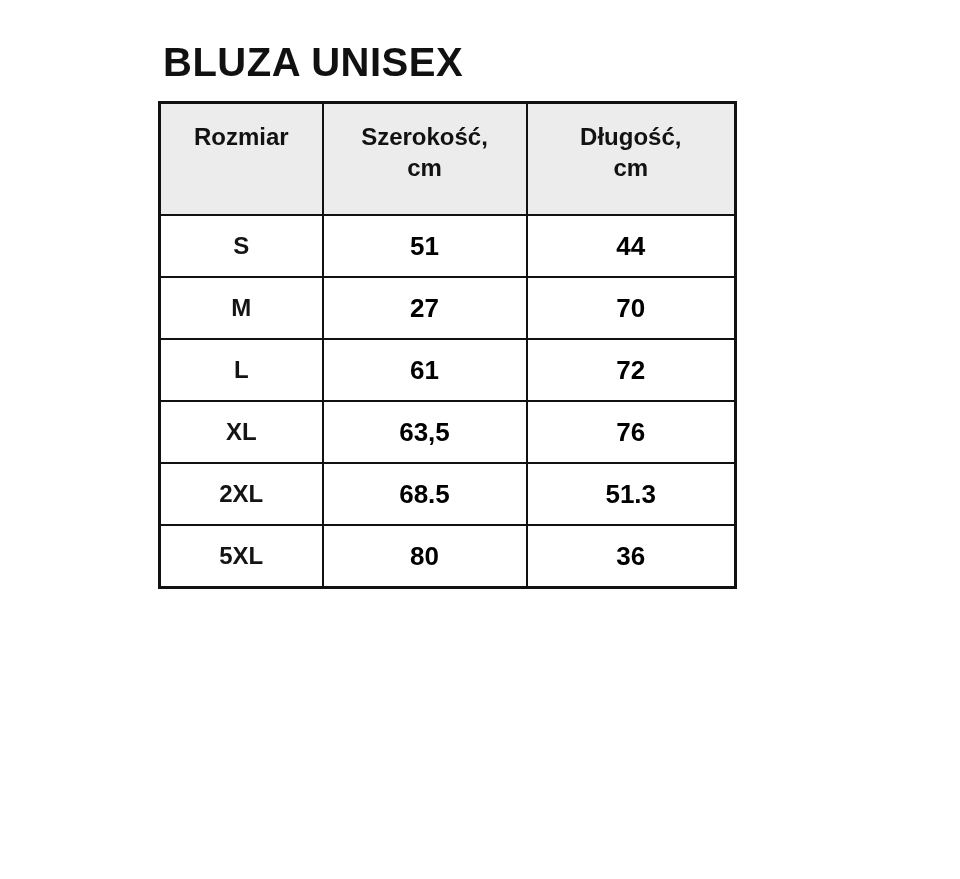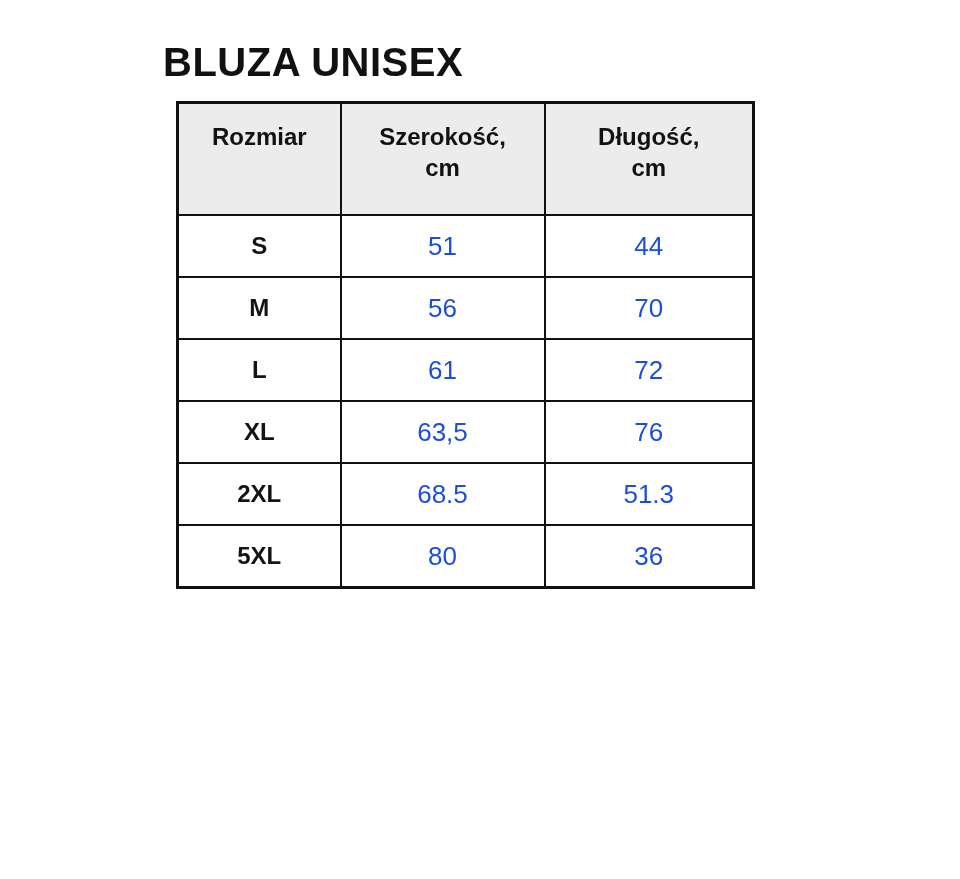--- a/index.html
+++ b/index.html
@@ -15,21 +15,21 @@
     position:absolute;
     left:163px;top:40px;
     font-size:40px;
     font-weight:bold;
     letter-spacing:0.5px;
     color:#111111;
     white-space:nowrap;
   }
   table.size-chart{
     position:absolute;
-    left:176px;top:101px;
+    left:158px;top:101px;
     border-collapse:collapse;
     table-layout:fixed;
     border:3px solid #111111;
   }
   table.size-chart th, table.size-chart td{
     border:2px solid #111111;
     text-align:center;
     padding:0;
   }
   table.size-chart th{
@@ -46,22 +46,22 @@
   col.c-width{width:204px;}
   col.c-length{width:209px;}
   td.cell-size{
     height:60px;
     font-size:24px;
     font-weight:bold;
     color:#141414;
   }
   td.cell-val{
     font-size:26px;
-    font-weight:normal;
-    color:#1d4ed8;
+    font-weight:bold;
+    color:#000000;
   }
   .care-row{
     position:absolute;
     left:177px;top:709px;
     display:flex;
     gap:14px;
   }
   .care-box{
     width:76px;height:81px;
     background:#ffffff;
@@ -113,21 +113,21 @@
       </tr>
     </thead>
     <tbody>
       <tr>
         <td class="cell-size">S</td>
         <td class="cell-val">51</td>
         <td class="cell-val">44</td>
       </tr>
       <tr>
         <td class="cell-size">M</td>
-        <td class="cell-val">56</td>
+        <td class="cell-val">27</td>
         <td class="cell-val">70</td>
       </tr>
       <tr>
         <td class="cell-size">L</td>
         <td class="cell-val">61</td>
         <td class="cell-val">72</td>
       </tr>
       <tr>
         <td class="cell-size">XL</td>
         <td class="cell-val">63,5</td>

